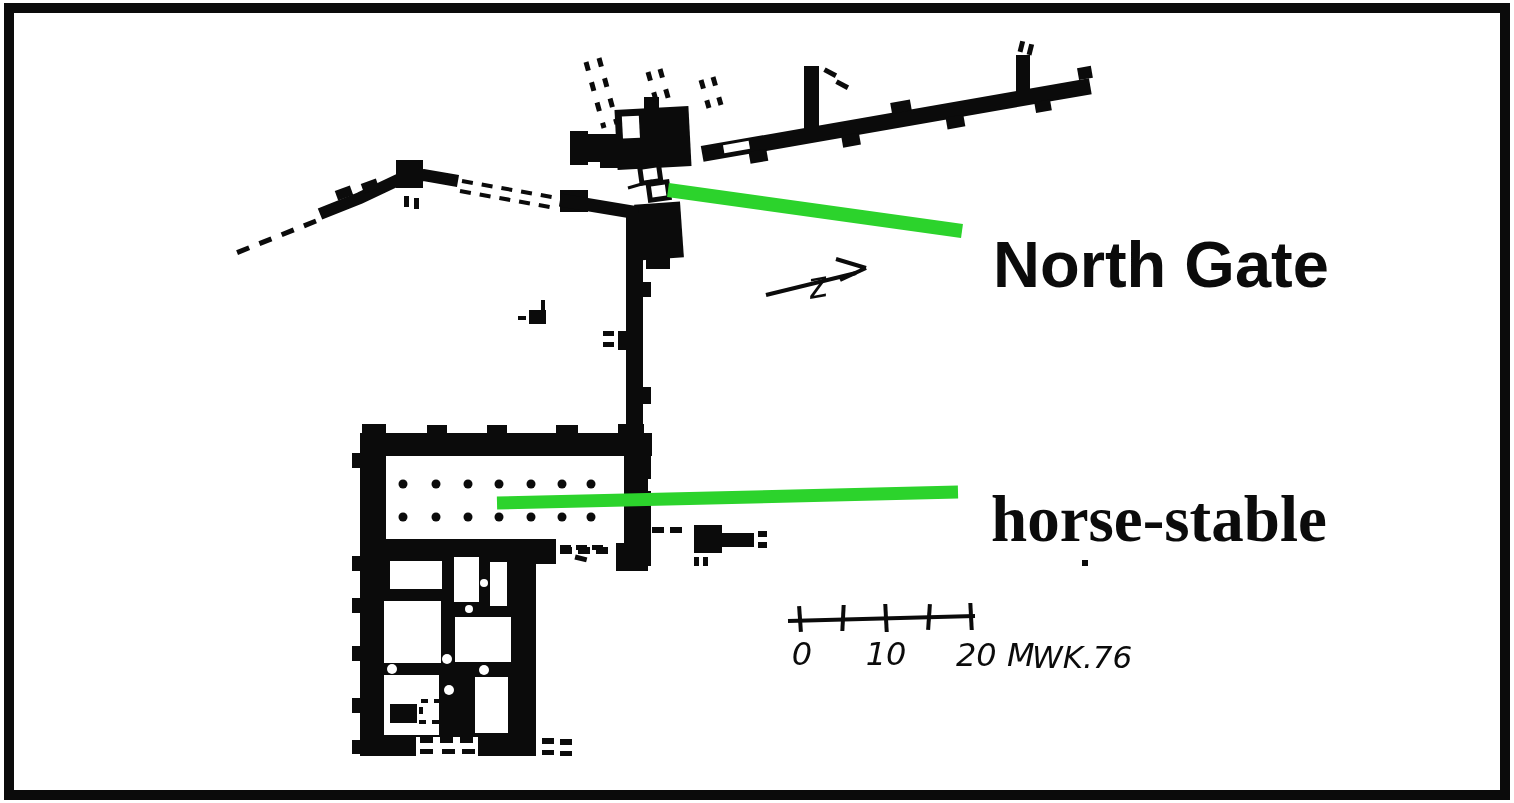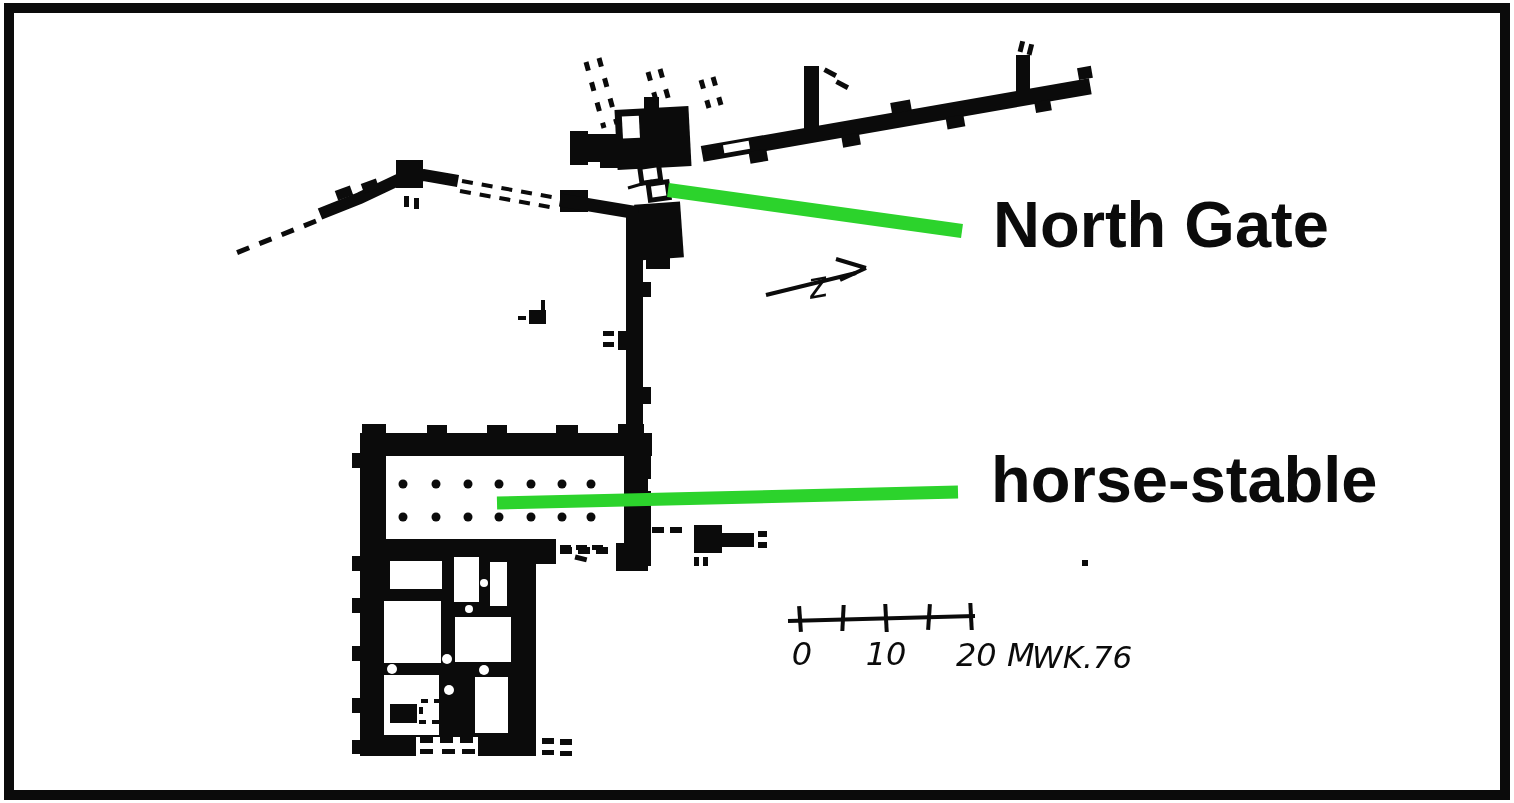--- a/index.html
+++ b/index.html
@@ -13,23 +13,24 @@
   .canvas svg{position:absolute;left:0;top:0;}
   .callout-label{
     position:absolute;
     font-family:"Liberation Sans",sans-serif;
     font-weight:bold;
     font-size:65px;
     line-height:1;
     color:#0b0b0b;
     white-space:nowrap;
     letter-spacing:0px;
+    margin-top:40px;
   }
   .lbl-north-gate{left:993px;top:192px;}
-  .lbl-horse-stable{left:991px;top:447px;}
+  .lbl-horse-stable{left:991px;top:447px;font-family:Liberation Serif, serif;}
   .hand{font-family:"DejaVu Sans",sans-serif;font-style:italic;}
 </style>
 </head>
 <body>
 
 <div class="canvas">
 
 <svg width="1514" height="803" viewBox="0 0 1514 803">
 
   <rect x="9" y="8" width="1496" height="787" fill="none" stroke="#0b0b0b" stroke-width="10"></rect>

